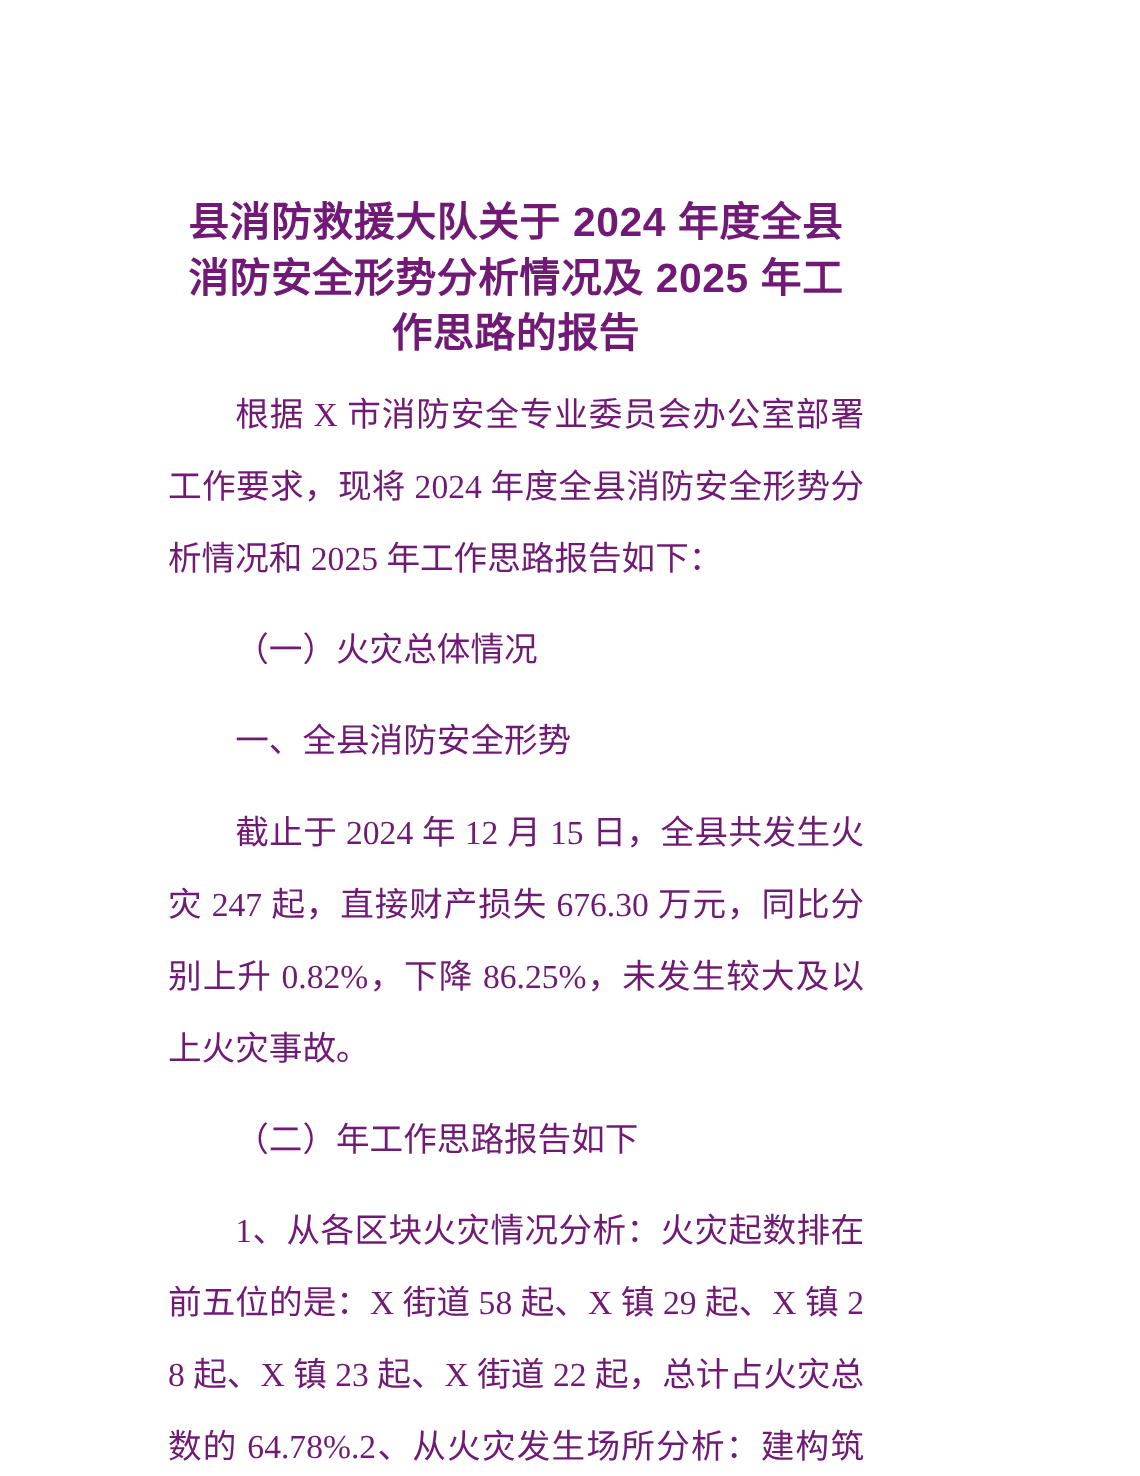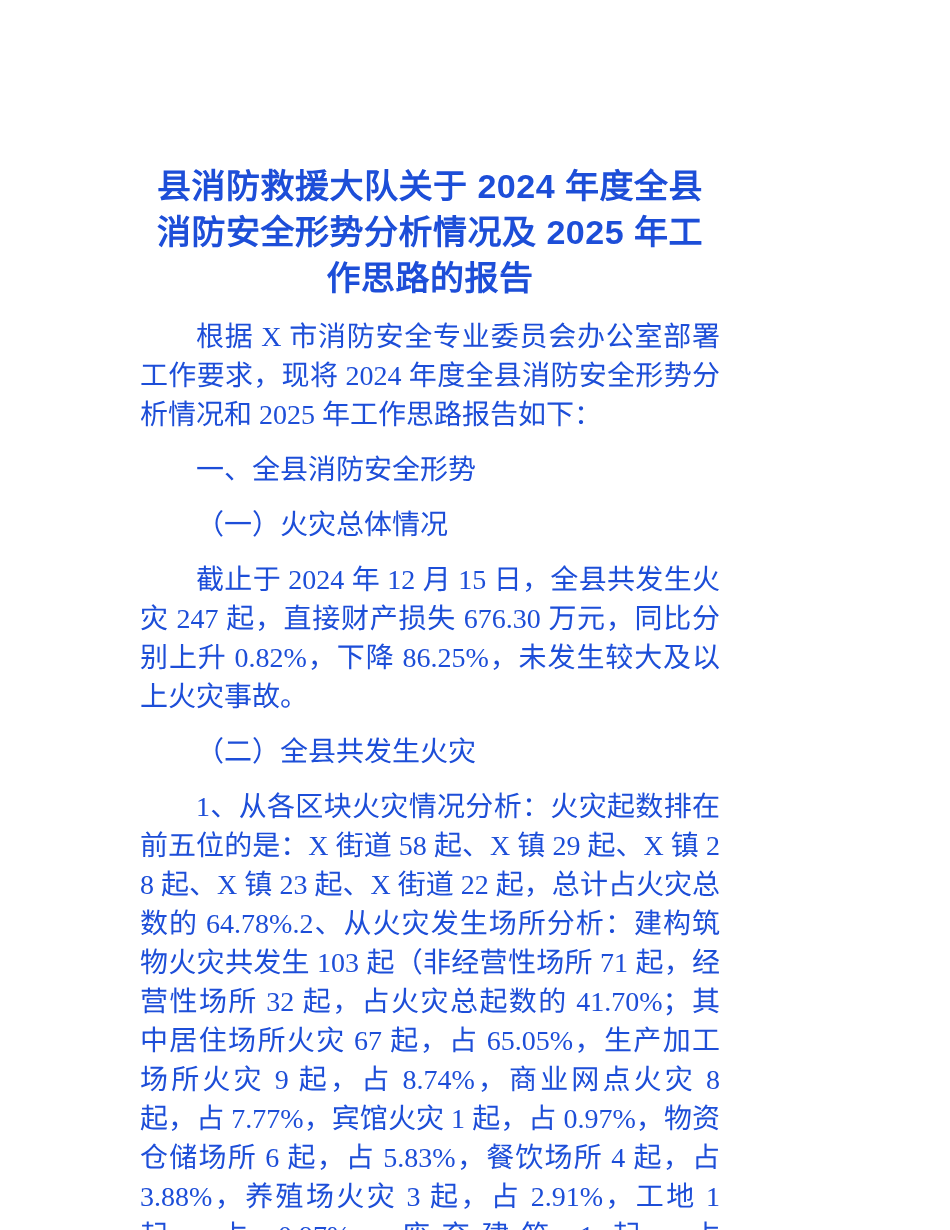--- a/index.html
+++ b/index.html
@@ -6,57 +6,57 @@
     margin: 0;
     padding: 0;
     background: #ffffff;
   }
   .page {
     position: relative;
     width: 858px;
     height: 1230px;
     box-sizing: border-box;
     background: #ffffff;
-    color: #1d4ed8;
+    color: #701a75;
     padding: 163px 138px 40px 140px;
     font-family: "Liberation Serif", "DejaVu Serif", serif;
     overflow: hidden;
   }
   .doc-title {
     margin: 0 0 13px 0;
     font-family: "Liberation Sans", "DejaVu Sans", sans-serif;
     font-weight: 700;
     font-size: 34px;
     line-height: 46px;
     text-align: center;
     letter-spacing: 0.5px;
   }
   .para {
     margin: 16px 0 9px 0;
     font-size: 28px;
-    line-height: 39px;
+    line-height: 60px;
     text-indent: 2em;
     text-align: justify;
     word-break: break-all;
   }
   .para.continued {
     
     text-align-last: justify;
   }
 </style>
 </head>
 <body>
 
 <div class="page">
   <h1 class="doc-title">县消防救援大队关于 2024 年度全县消防安全形势分析情况及 2025 年工作思路的报告</h1>
 
   <p class="para">根据 X 市消防安全专业委员会办公室部署工作要求，现将 2024 年度全县消防安全形势分析情况和 2025 年工作思路报告如下：</p>
 
+  <p class="para">（一）火灾总体情况</p>
+
   <p class="para">一、全县消防安全形势</p>
-
-  <p class="para">（一）火灾总体情况</p>
 
   <p class="para">截止于 2024 年 12 月 15 日，全县共发生火灾 247 起，直接财产损失 676.30 万元，同比分别上升 0.82%，下降 86.25%，未发生较大及以上火灾事故。</p>
 
-  <p class="para">（二）全县共发生火灾</p>
+  <p class="para">（二）年工作思路报告如下</p>
 
   <p class="para continued">1、从各区块火灾情况分析：火灾起数排在前五位的是：X 街道 58 起、X 镇 29 起、X 镇 28 起、X 镇 23 起、X 街道 22 起，总计占火灾总数的 64.78%.2、从火灾发生场所分析：建构筑物火灾共发生 103 起（非经营性场所 71 起，经营性场所 32 起，占火灾总起数的 41.70%；其中居住场所火灾 67 起，占 65.05%，生产加工场所火灾 9 起，占 8.74%，商业网点火灾 8 起，占 7.77%，宾馆火灾 1 起，占 0.97%，物资仓储场所 6 起，占 5.83%，餐饮场所 4 起，占 3.88%，养殖场火灾 3 起，占 2.91%，工地 1 起，占 0.97%，废弃建筑 1 起，占</p>
 </div>
 
 </body></html>

